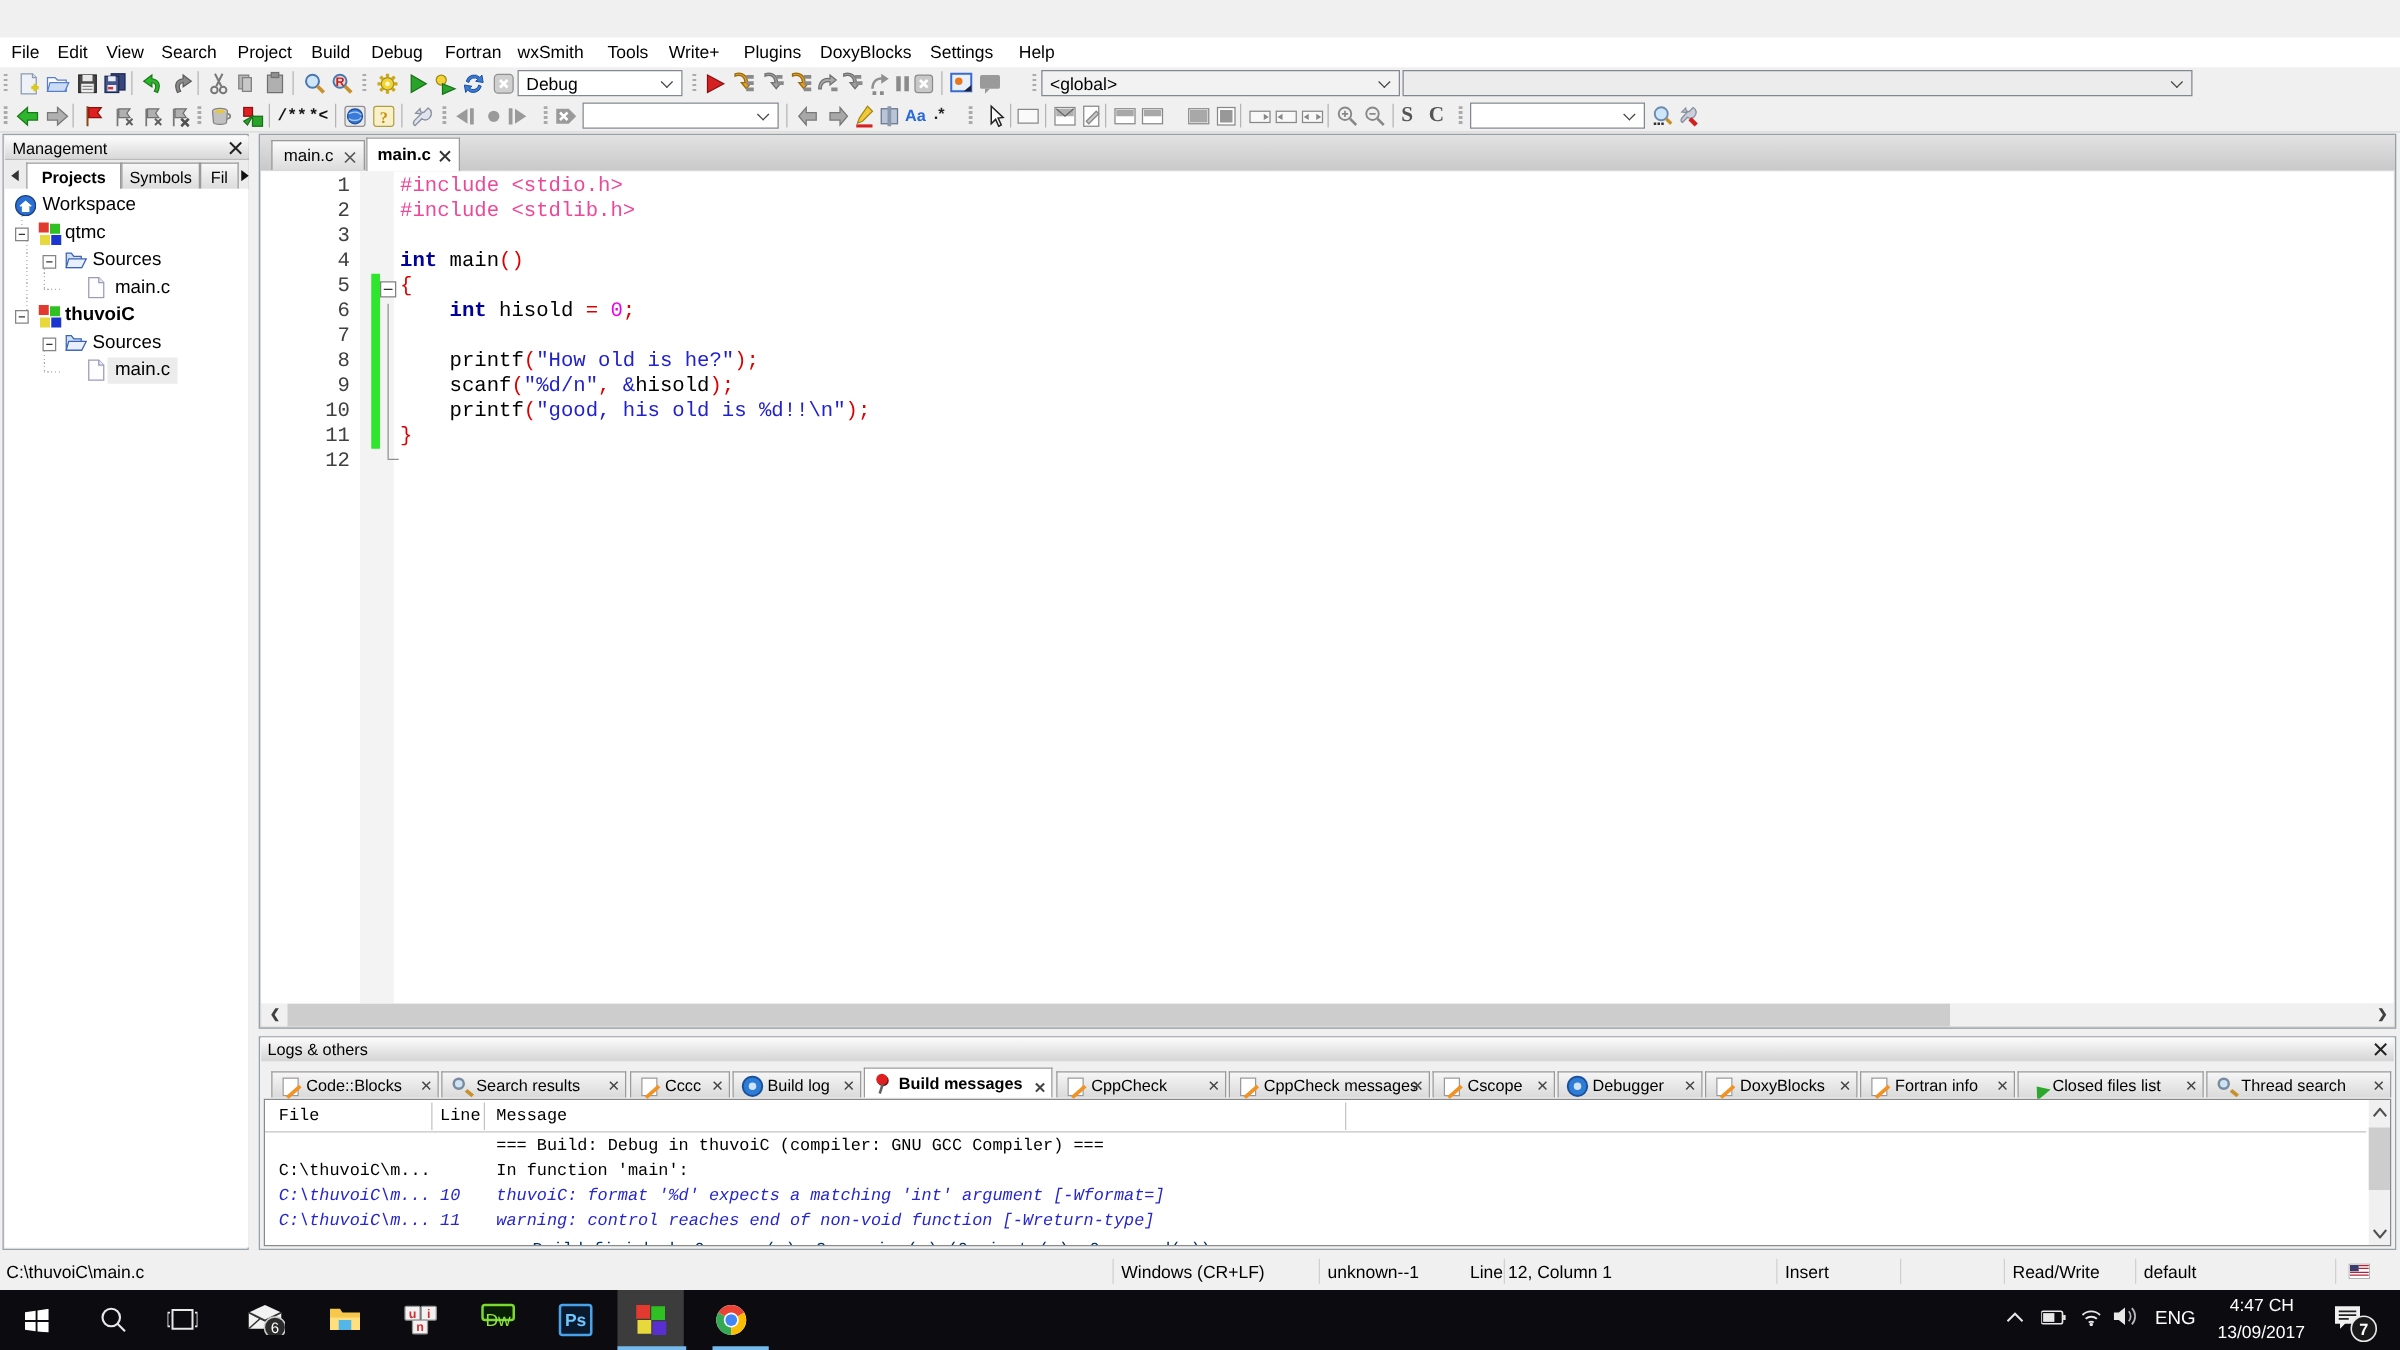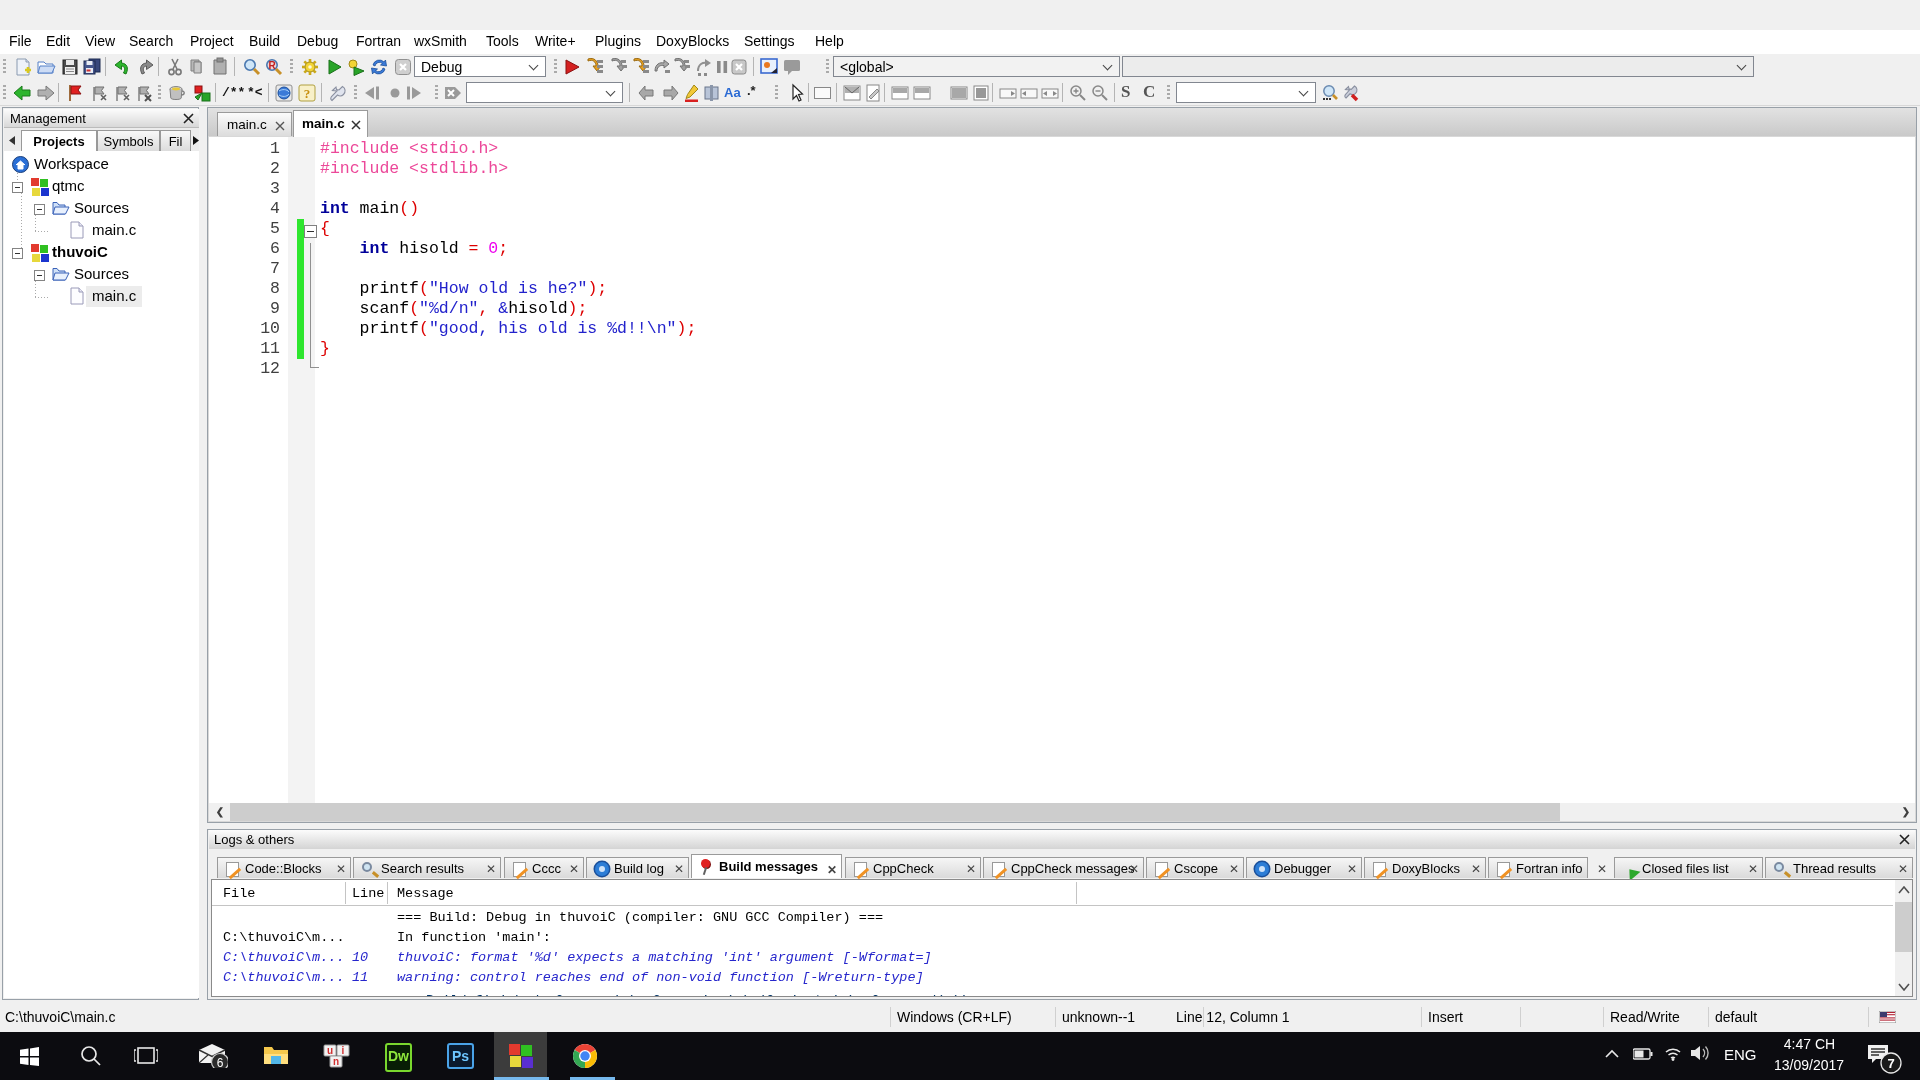--- a/index.html
+++ b/index.html
@@ -713,33 +713,33 @@
     <div class="ltab" style="left:1037px;width:116px">
           <i class="lt-gear"></i>
           <span class="ab" style="left:27px;top:3px">Debugger</span>
           <i class="ltx" style="left:100px"></i>
         </div>
     <div class="ltab" style="left:1155px;width:122px">
           <i class="lt-pen"></i>
           <span class="ab" style="left:27px;top:3px">DoxyBlocks</span>
           <i class="ltx" style="left:106px"></i>
         </div>
-    <div class="ltab" style="left:1279px;width:100px">
+    <div class="ltab" style="left:1279px;width:124px">
           <i class="lt-pen"></i>
           <span class="ab" style="left:27px;top:3px">Fortran info</span>
           <i class="ltx" style="left:108px"></i>
         </div>
     <div class="ltab" style="left:1405px;width:149px">
           <i class="lt-grn"></i>
           <span class="ab" style="left:27px;top:3px">Closed files list</span>
           <i class="ltx" style="left:133px"></i>
         </div>
     <div class="ltab" style="left:1556px;width:148px">
           <i class="lt-mag"></i>
-          <span class="ab" style="left:27px;top:3px">Thread results</span>
+          <span class="ab" style="left:27px;top:3px">Thread search</span>
           <i class="ltx" style="left:132px"></i>
         </div>
   </div>
   <div id="logsbody">
     <div class="ab" style="left:0;top:0;width:1681px;height:26px;border-bottom:1px solid #c4c4c4">
       <span class="ab" style="left:11px;top:6px">File</span>
       <span class="ab" style="left:140px;top:6px">Line</span>
       <span class="ab" style="left:185px;top:6px">Message</span>
       <span class="ab" style="left:133px;top:2px;width:1px;height:22px;background:#c4c4c4"></span>
       <span class="ab" style="left:175px;top:2px;width:1px;height:22px;background:#c4c4c4"></span>
@@ -815,21 +815,21 @@
       <rect x="8" y="12" width="10" height="8" fill="#52b7e8"></rect>
     </svg>
   <svg class="witem" style="left:321px;top:12px" width="32" height="24">
       <rect x="3" y="1" width="12" height="11" rx="1" fill="#f2f2f2" stroke="#999"></rect>
       <text x="9" y="10" font-size="10" fill="#d03030" text-anchor="middle" font-weight="bold" font-family="Liberation Sans">u</text>
       <rect x="16" y="1" width="12" height="11" rx="1" fill="#f2f2f2" stroke="#999"></rect>
       <text x="22" y="10" font-size="10" fill="#d03030" text-anchor="middle" font-weight="bold" font-family="Liberation Sans">i</text>
       <rect x="9" y="12" width="12" height="11" rx="1" fill="#f2f2f2" stroke="#999"></rect>
       <text x="15" y="21" font-size="10" fill="#d03030" text-anchor="middle" font-weight="bold" font-family="Liberation Sans">n</text>
     </svg>
-  <div class="witem" style="left:385px;top:11px;width:27px;height:29px;background:#081e05;border:2px solid #7ad82e;border-radius:3px;color:#8ee63c;font-size:14px;font-weight:bold;text-align:center;line-height:23px">Dw</div>
+  <div class="witem" style="left:385px;top:11px;width:27px;height:14px;background:#081e05;border:2px solid #7ad82e;border-radius:3px;color:#8ee63c;font-size:14px;font-weight:normal;text-align:center;line-height:23px">Dw</div>
   <div class="witem" style="left:447px;top:11px;width:27px;height:26px;background:#0a1a2e;border:2px solid #4aa3e8;border-radius:3px;color:#6ec6ff;font-size:14px;font-weight:bold;text-align:center;line-height:23px">Ps</div>
   <div class="witem" style="left:494px;top:0px;width:53px;height:48px;background:#3c3c3c"></div>
   <svg class="witem" style="left:508px;top:11px" width="26" height="26">
       <rect x="1" y="1" width="11" height="11" fill="#e23a2e"></rect>
       <rect x="13" y="2" width="11" height="11" fill="#2fc021"></rect>
       <rect x="2" y="13" width="11" height="11" fill="#e7d83c"></rect>
       <rect x="14" y="14" width="11" height="11" fill="#5a2fd0"></rect>
     </svg>
   <svg class="witem" style="left:572px;top:11px" width="26" height="26">
       <circle cx="13" cy="13" r="12" fill="#fff"></circle>

